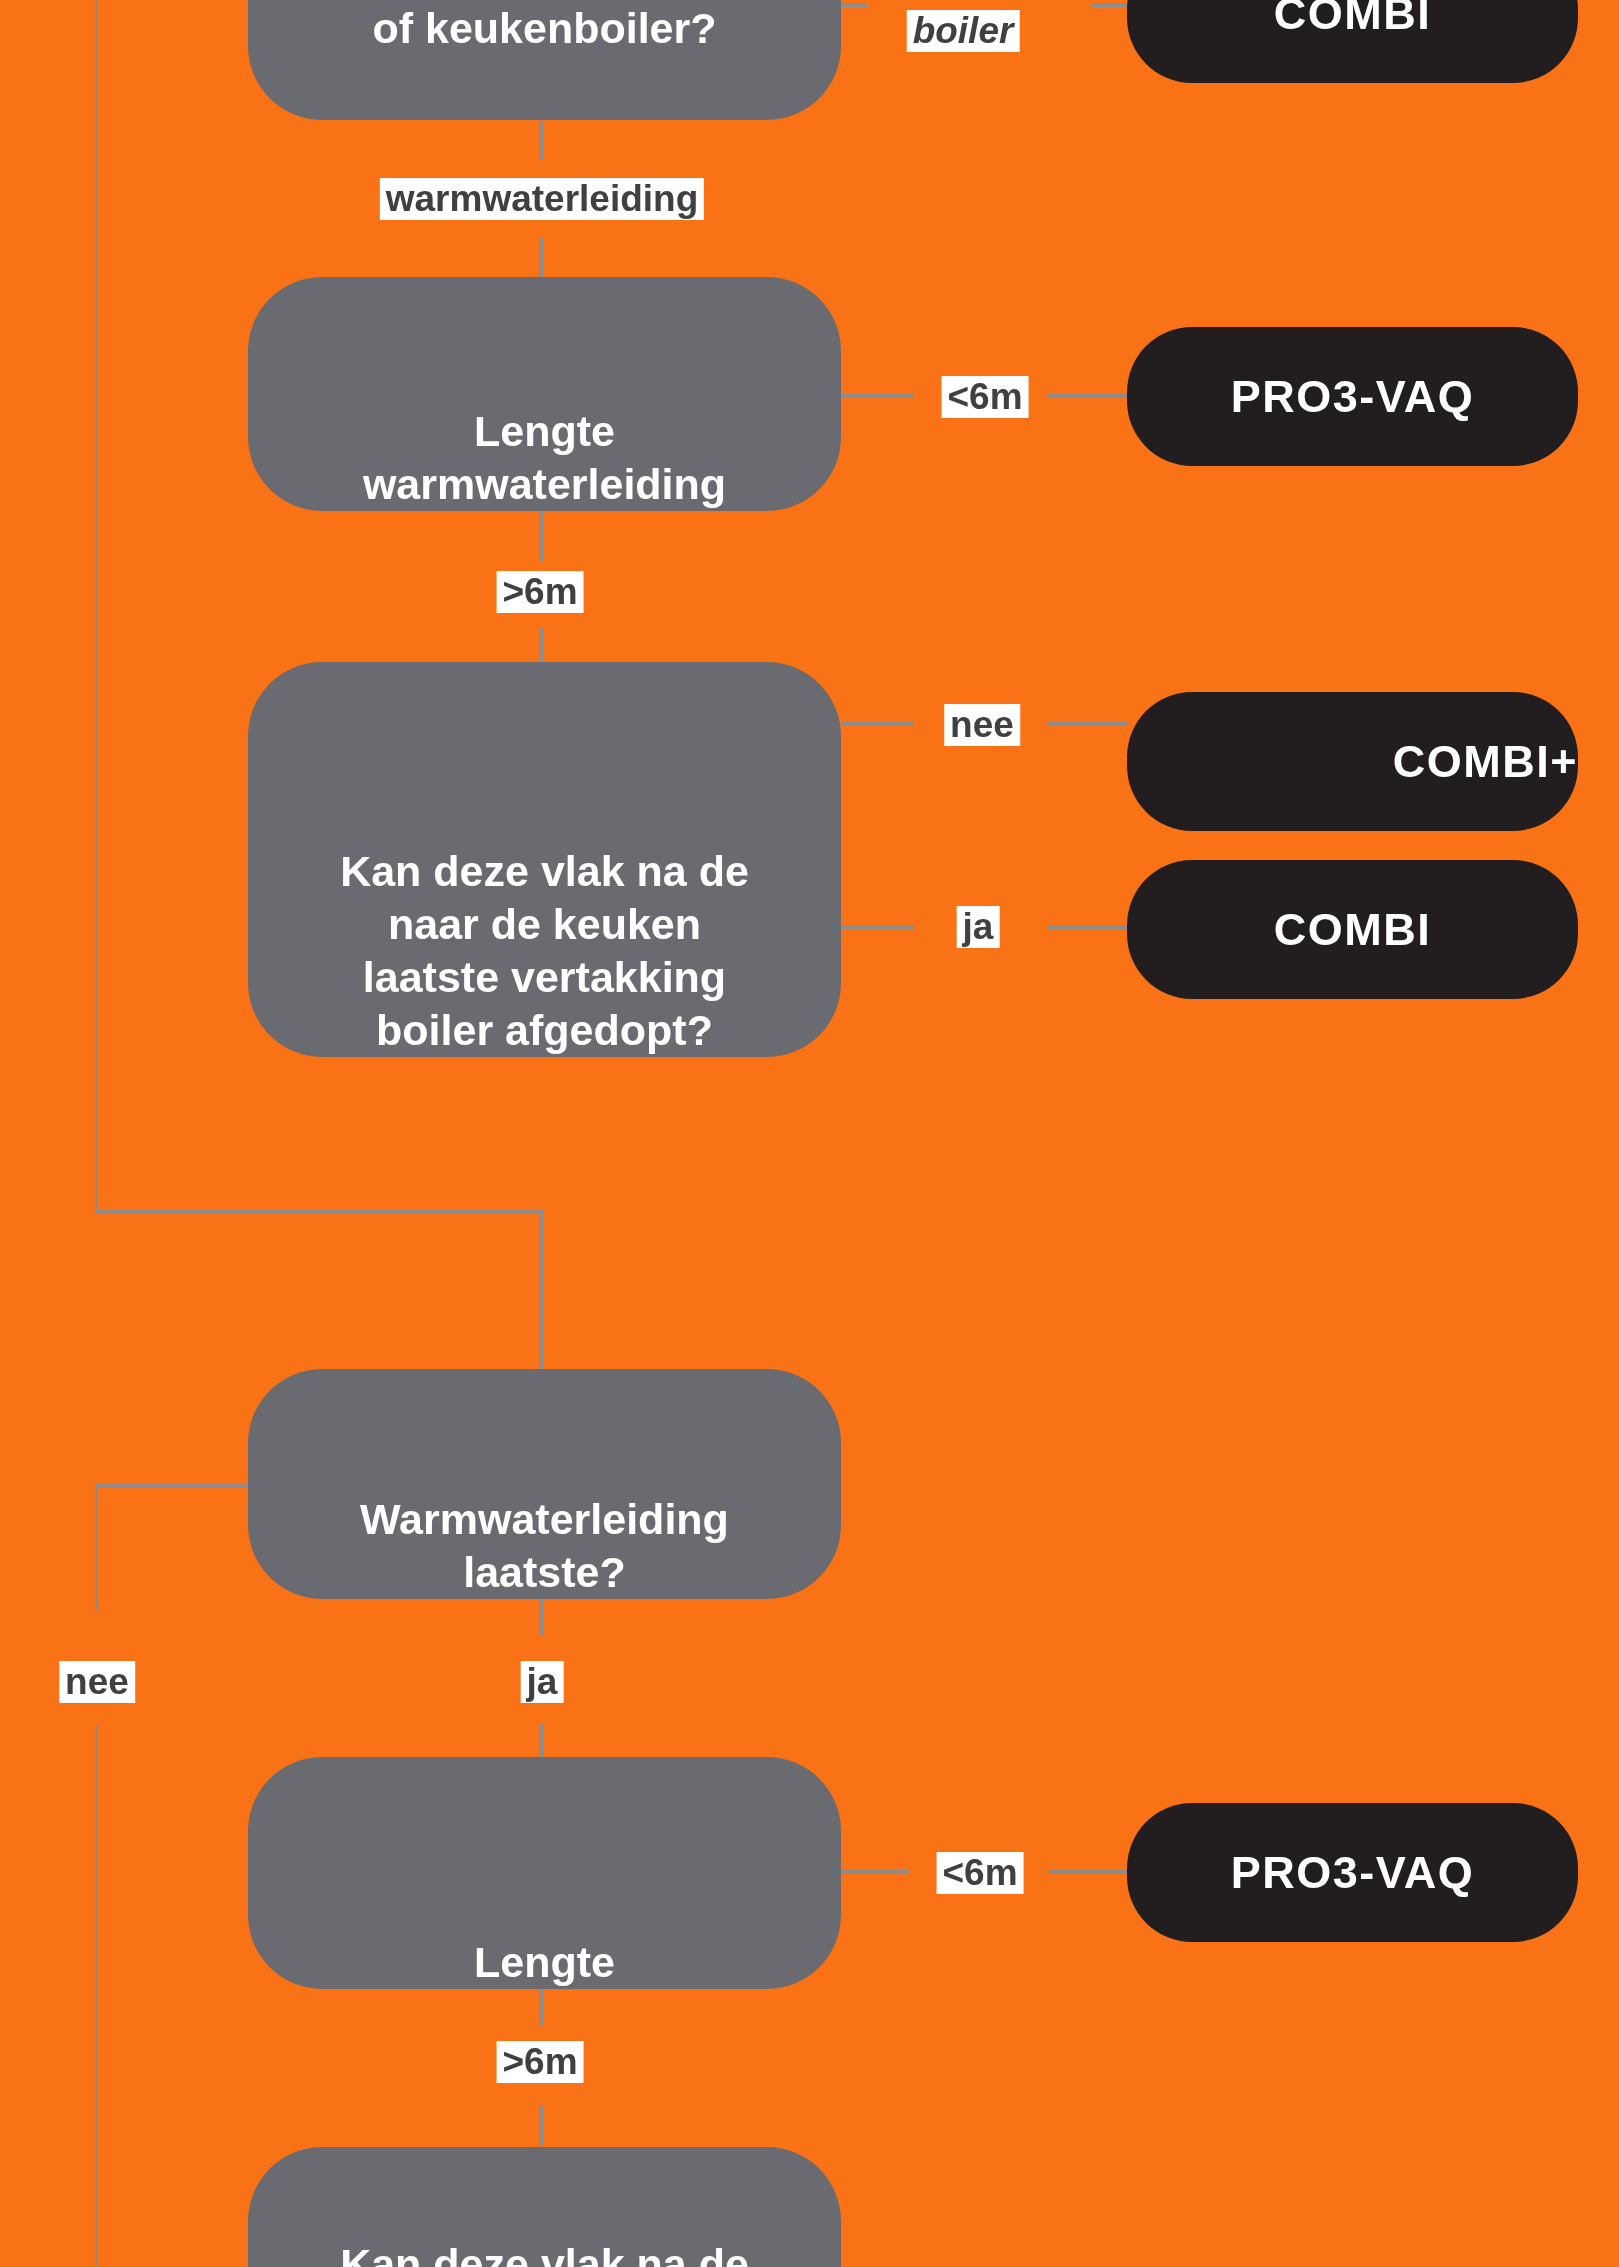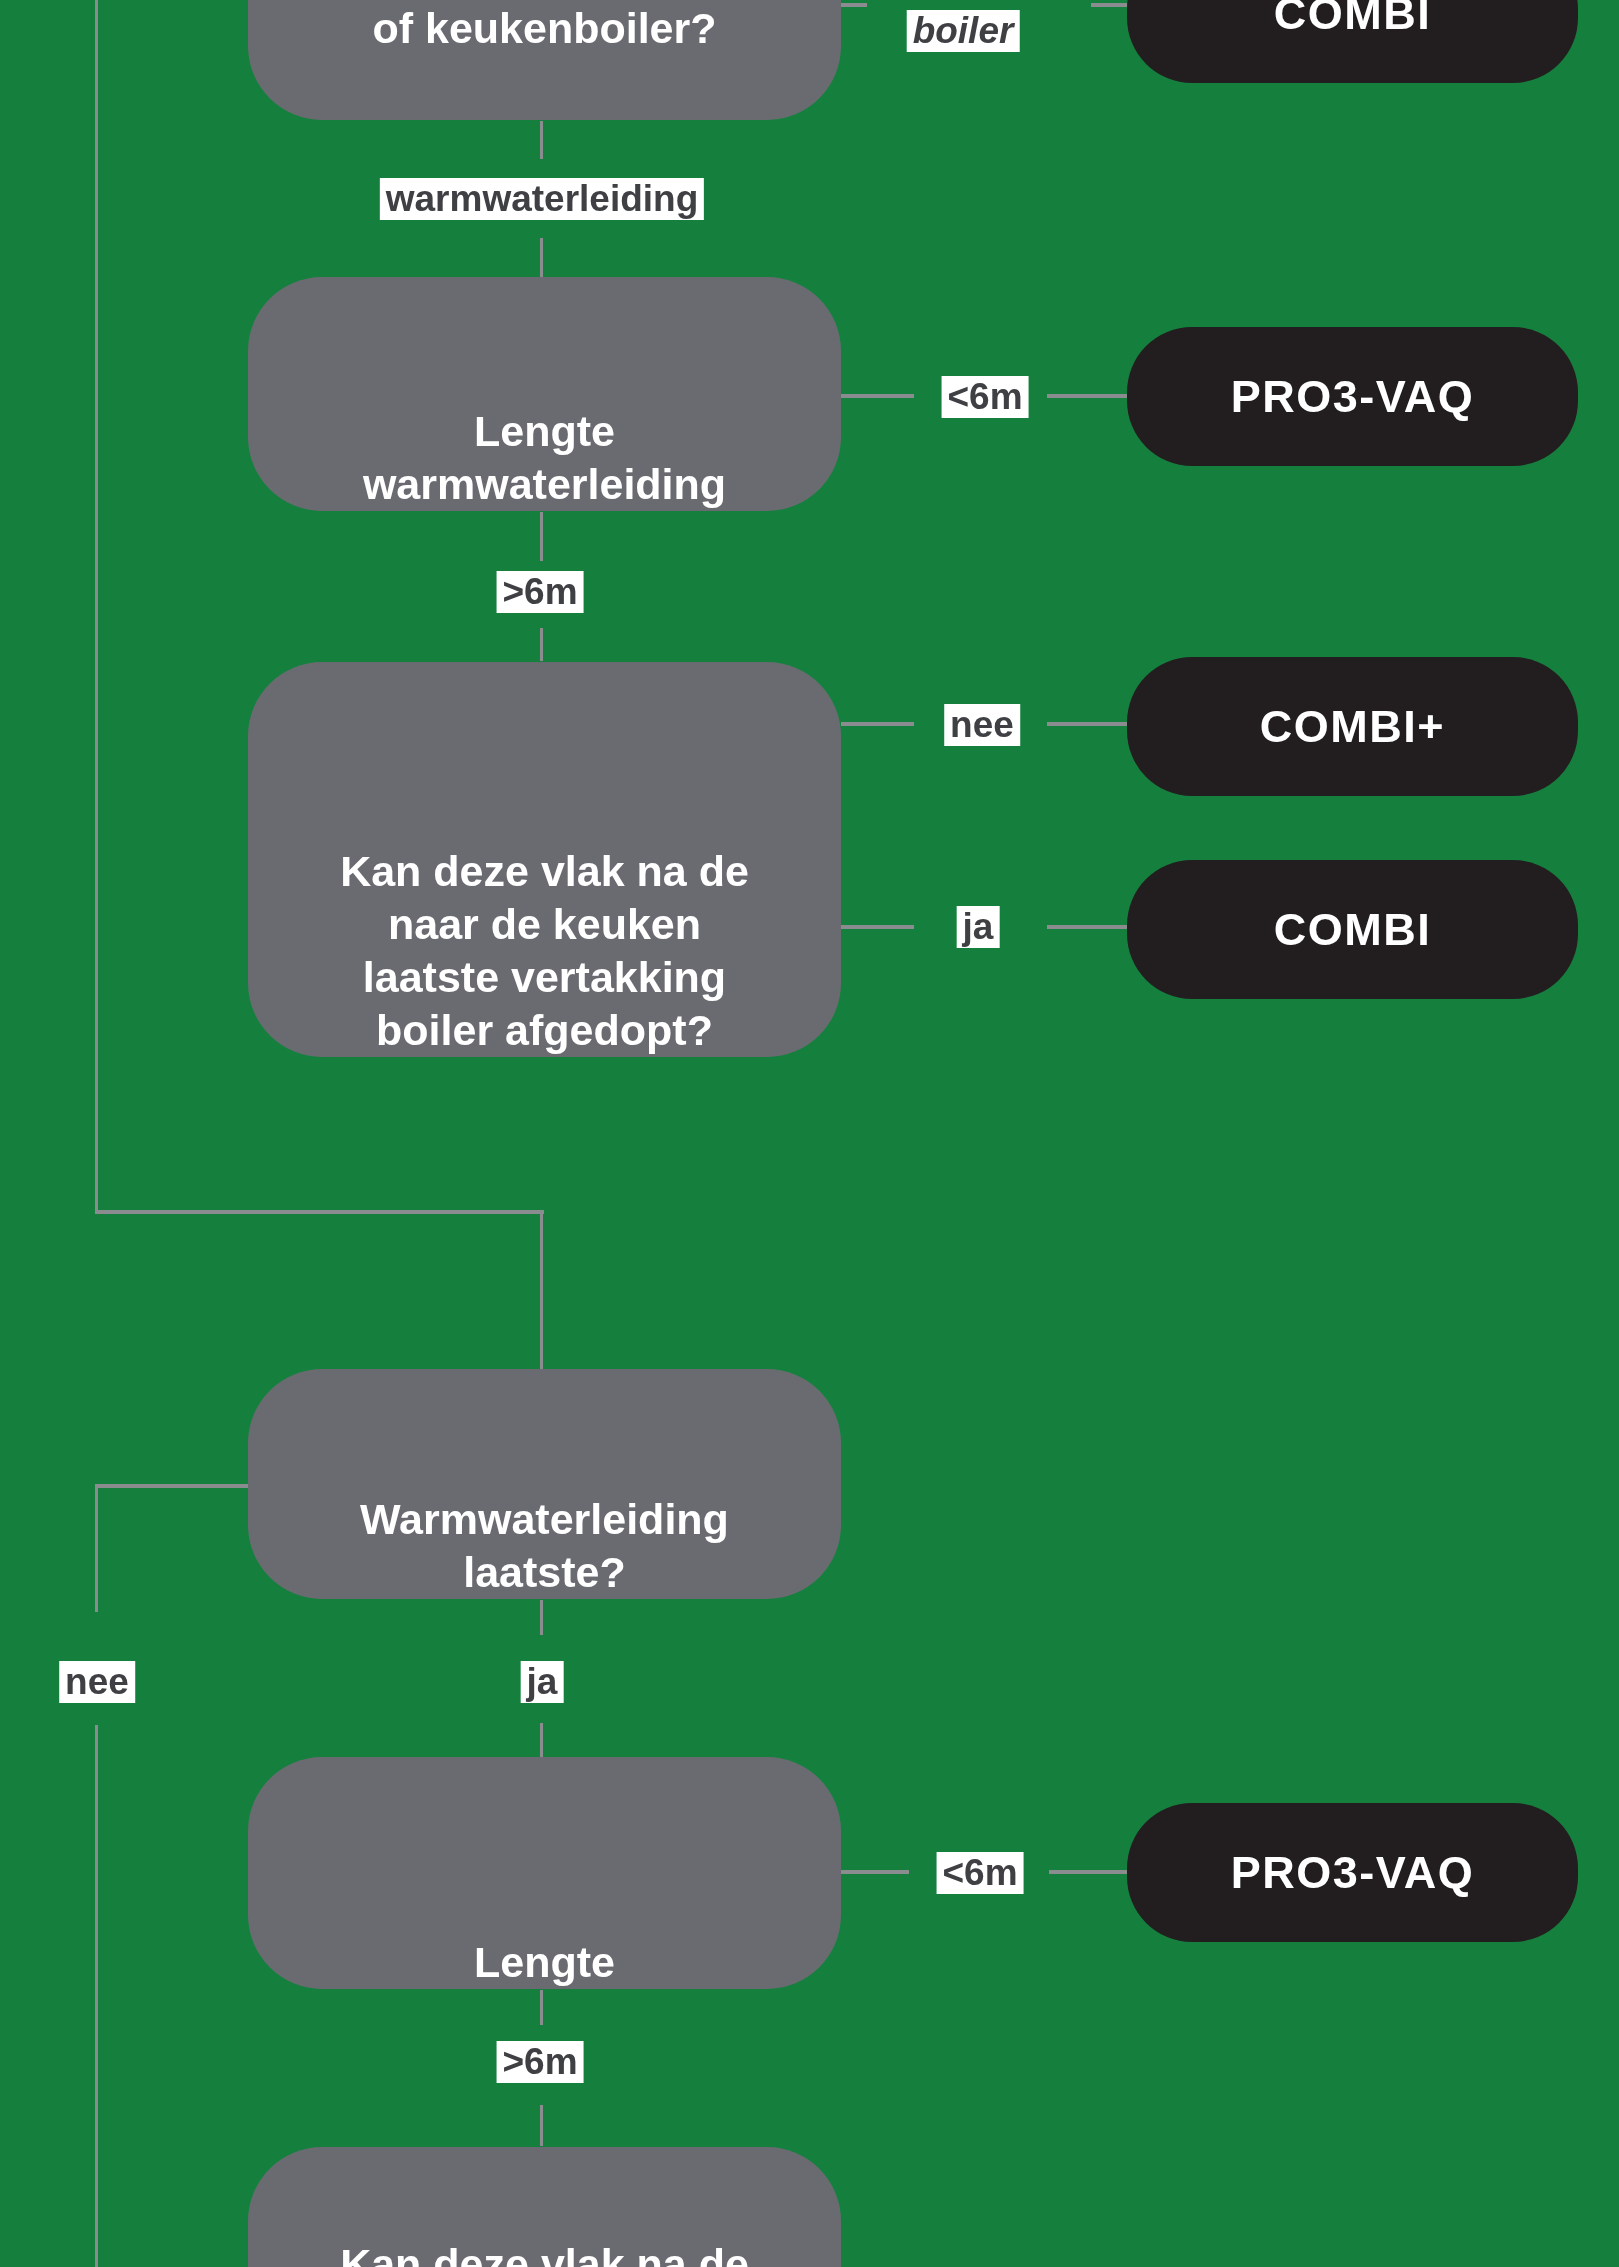--- a/index.html
+++ b/index.html
@@ -1,21 +1,21 @@
 <!DOCTYPE html>
 <html><head>
 <meta charset="utf-8">
 <style>
   html,body{margin:0;padding:0;background:#ffffff;}
   .canvas{
     position:relative;
     width:1619px;
     height:2267px;
     overflow:hidden;
-    background:#15803d;
+    background:#f97316;
     font-family:"Liberation Sans","DejaVu Sans",sans-serif;
   }
   .line{
     position:absolute;
     background:#8a8c90;
   }
   .qbox{
     position:absolute;
     left:248px;
     width:593px;
@@ -126,21 +126,21 @@
   <div class="qbox" style="top:2147px;height:395px;justify-content:flex-start;padding-top:91px;">
     <span>Kan deze vlak na de</span>
   </div>
 
   <div class="rbox" style="top:-56px;">
     <span>COMBI</span>
   </div>
   <div class="rbox" style="top:327px;">
     <span>PRO3-VAQ</span>
   </div>
-  <div class="rbox" style="top:657px;">
+  <div class="rbox" style="top:692px;justify-content:flex-end;">
     <span>COMBI+</span>
   </div>
   <div class="rbox" style="top:860px;">
     <span>COMBI</span>
   </div>
   <div class="rbox" style="top:1803px;">
     <span>PRO3-VAQ</span>
   </div>
 
   <div class="elabel" style="left:963px;top:31px;font-style:italic;">boiler</div>

